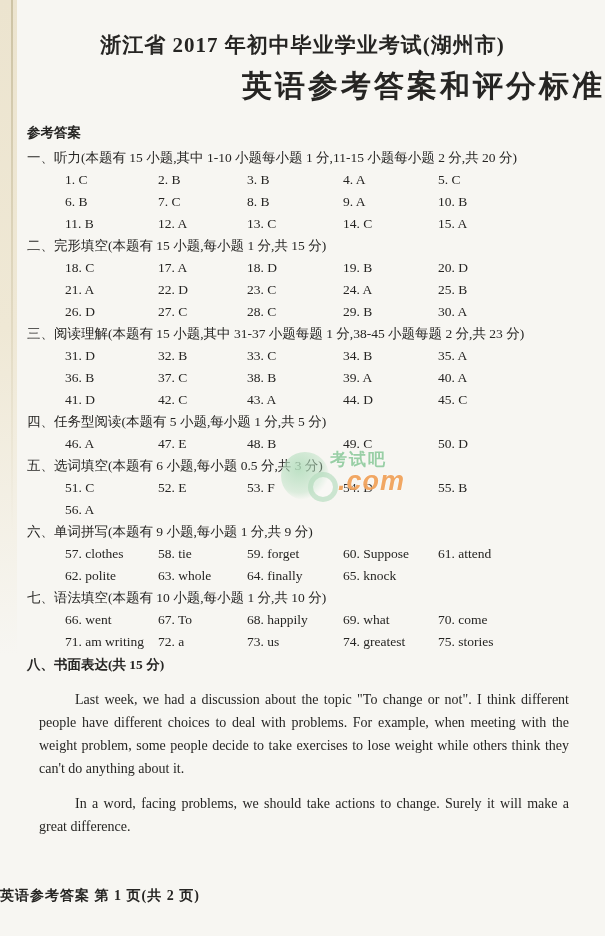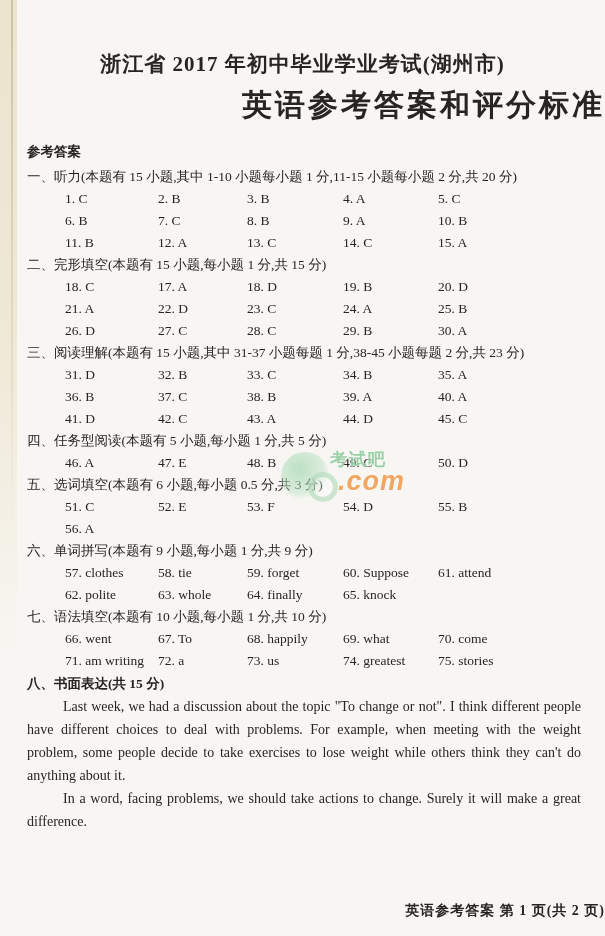--- a/index.html
+++ b/index.html
@@ -17,21 +17,21 @@
     position:absolute;left:0;top:0;width:17px;height:100%;
     background:linear-gradient(180deg,#ece4cf 0%,#efe8d5 35%,rgba(240,233,215,0) 70%);
     pointer-events:none;
   }
   .edge-line{
     position:absolute;left:11px;top:0;width:2px;height:60%;
     background:linear-gradient(180deg,#cdc3a5 0%,rgba(205,195,165,0) 95%);
     pointer-events:none;
   }
   .exam-title{
-    margin:0;padding-top:50px;
+    margin:0;padding-top:31px;
     text-align:center;
     font-size:21px;font-weight:700;letter-spacing:1px;
   }
   .doc-title{
     margin:7px 0 0 0;
     text-align:right;
     font-size:30px;font-weight:700;letter-spacing:3px;
   }
   .ref-label{
     margin:17px 0 5px 27px;
@@ -56,28 +56,28 @@
   .essay{
     margin:0 24px 0 27px;
     font-size:14px;
   }
   .essay-heading{
     font-weight:700;
     font-size:13.5px;
     line-height:23px;
   }
   .essay p{
-    margin:0;
+    margin:12px;
     text-indent:36px;
     line-height:23px;
     text-align:justify;
   }
   .page-footer{
-    position:absolute;left:0;right:0;bottom:16px;
-    text-align:right;
+    position:absolute;left:0;right:0;bottom:31px;
+    text-align:left;
     font-size:14px;font-weight:700;
     letter-spacing:1px;
   }
   
   .watermark{
     position:absolute;left:281px;top:443px;width:132px;height:60px;
     pointer-events:none;z-index:5;
   }
   .wm-circle{
     position:absolute;left:0;top:9px;width:48px;height:48px;border-radius:50%;

